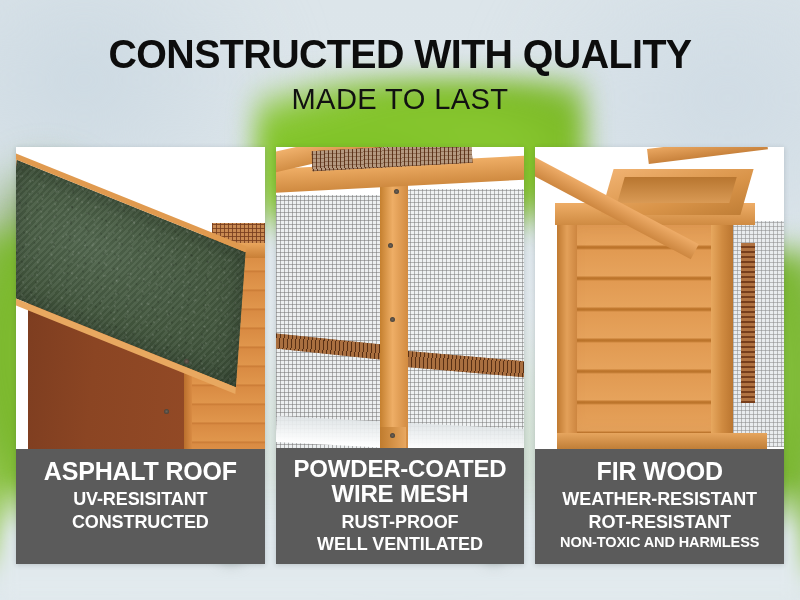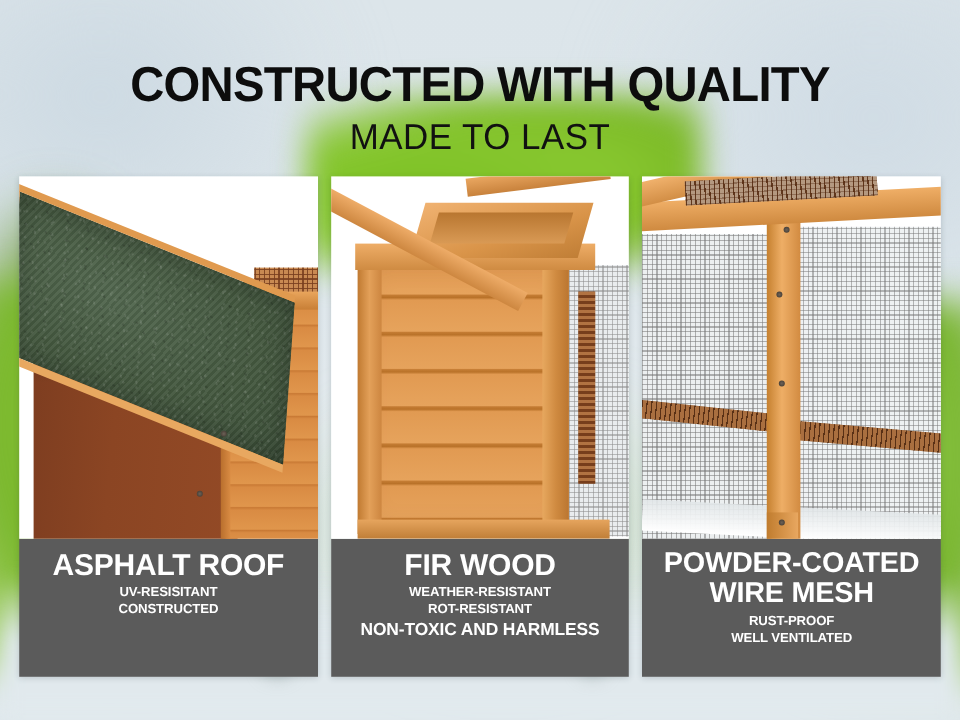--- a/index.html
+++ b/index.html
@@ -63,21 +63,21 @@
     position:absolute; left:0; right:0; bottom:0; height:120px;
     background:linear-gradient(180deg, rgba(214,226,231,0) 0%, #dfe8ec 45%, #e2eaee 100%);
     filter:blur(8px);
   }
   #bg .spot1 { position:absolute; left:218px; top:545px; width:26px; height:20px;
     background:#9aa7a6; filter:blur(7px); opacity:.55; border-radius:50%; }
   #bg .spot2 { position:absolute; left:483px; top:545px; width:22px; height:20px;
     background:#9aa7a6; filter:blur(7px); opacity:.5; border-radius:50%; }
 
   
-  .head-wrap { position:absolute; left:0; right:0; top:34px; text-align:center; z-index:5;margin-top:16px; }
+  .head-wrap { position:absolute; left:0; right:0; top:34px; text-align:center; z-index:5; }
   #title {
     font-size:41px; font-weight:bold; letter-spacing:-0.6px;
     color:#0d0d0d; line-height:1; font-stretch:condensed;
     transform:scaleX(0.96); transform-origin:center;
   }
   #subtitle {
     margin-top:9px; font-size:30px; font-weight:400; letter-spacing:0.4px;
     color:#111; line-height:1; transform:scaleX(0.97); transform-origin:center;
   }
 
@@ -88,21 +88,21 @@
            box-shadow:0 1px 5px rgba(40,55,60,.20); }
   .photo { height:302px; background:#fff; position:relative; overflow:hidden; }
   .caption {
     flex:1; background:#5b5b5b; color:#fff; text-align:center;
     padding:9px 6px 8px; display:flex; flex-direction:column;
     align-items:center; justify-content:flex-start;
   }
   .cap-title { font-size:25px; font-weight:bold; letter-spacing:-0.2px; line-height:1.04; }
   .cap-title.two { font-size:24px; }
   .cap-list { margin-top:4px; }
-  .cap-line { font-size:11px; font-weight:bold; line-height:1.26; letter-spacing:-0.1px; }
+  .cap-line { font-size:18px; font-weight:bold; line-height:1.26; letter-spacing:-0.1px; }
   .cap-line.sm { font-size:14.5px; }
 
   
   .p1 .body {
     position:absolute; left:12px; top:110px; width:170px; height:200px;
     background:linear-gradient(95deg,#7d3d20 0%,#8b4523 40%,#934a26 100%);
   }
   .p1 .body-sh {
     position:absolute; left:12px; top:110px; width:170px; height:62px;
     background:linear-gradient(180deg, rgba(60,26,12,.55), rgba(60,26,12,0));
@@ -306,44 +306,20 @@
       <div class="ledge"></div>
       <div class="roof"></div>
       <div class="screw" style="left:168px;top:212px;"></div>
       <div class="screw" style="left:148px;top:262px;"></div>
     </div>
     <div class="caption">
       <div class="cap-title">ASPHALT ROOF</div>
       <div class="cap-list">
         <div class="cap-line">UV-RESISITANT</div>
         <div class="cap-line">CONSTRUCTED</div>
-      </div>
-    </div>
-  </div>
-
-  <div class="panel">
-    <div class="photo p2">
-      <div class="mesh"></div>
-      <div class="meshwood"></div>
-      <div class="hutch"></div>
-      <div class="post-l"></div>
-      <div class="post-r"></div>
-      <div class="topcap"></div>
-      <div class="lid"></div>
-      <div class="lid-in"></div>
-      <div class="rafter"></div>
-      <div class="rafter2"></div>
-      <div class="base"></div>
-    </div>
-    <div class="caption">
-      <div class="cap-title">FIR WOOD</div>
-      <div class="cap-list">
-        <div class="cap-line">WEATHER-RESISTANT</div>
-        <div class="cap-line">ROT-RESISTANT</div>
-        <div class="cap-line sm">NON-TOXIC AND HARMLESS</div>
       </div>
     </div>
   </div>
 
   <div class="panel">
     <div class="photo p3">
       <div class="meshL"></div>
       <div class="meshR"></div>
       <div class="rail1"></div>
       <div class="rail2"></div>
@@ -361,13 +337,37 @@
     <div class="caption">
       <div class="cap-title two">POWDER-COATED</div>
       <div class="cap-title two">WIRE MESH</div>
       <div class="cap-list">
         <div class="cap-line">RUST-PROOF</div>
         <div class="cap-line">WELL VENTILATED</div>
       </div>
     </div>
   </div>
 
+  <div class="panel">
+    <div class="photo p2">
+      <div class="mesh"></div>
+      <div class="meshwood"></div>
+      <div class="hutch"></div>
+      <div class="post-l"></div>
+      <div class="post-r"></div>
+      <div class="topcap"></div>
+      <div class="lid"></div>
+      <div class="lid-in"></div>
+      <div class="rafter"></div>
+      <div class="rafter2"></div>
+      <div class="base"></div>
+    </div>
+    <div class="caption">
+      <div class="cap-title">FIR WOOD</div>
+      <div class="cap-list">
+        <div class="cap-line">WEATHER-RESISTANT</div>
+        <div class="cap-line">ROT-RESISTANT</div>
+        <div class="cap-line sm">NON-TOXIC AND HARMLESS</div>
+      </div>
+    </div>
+  </div>
+
 </div>
 
 </body></html>

